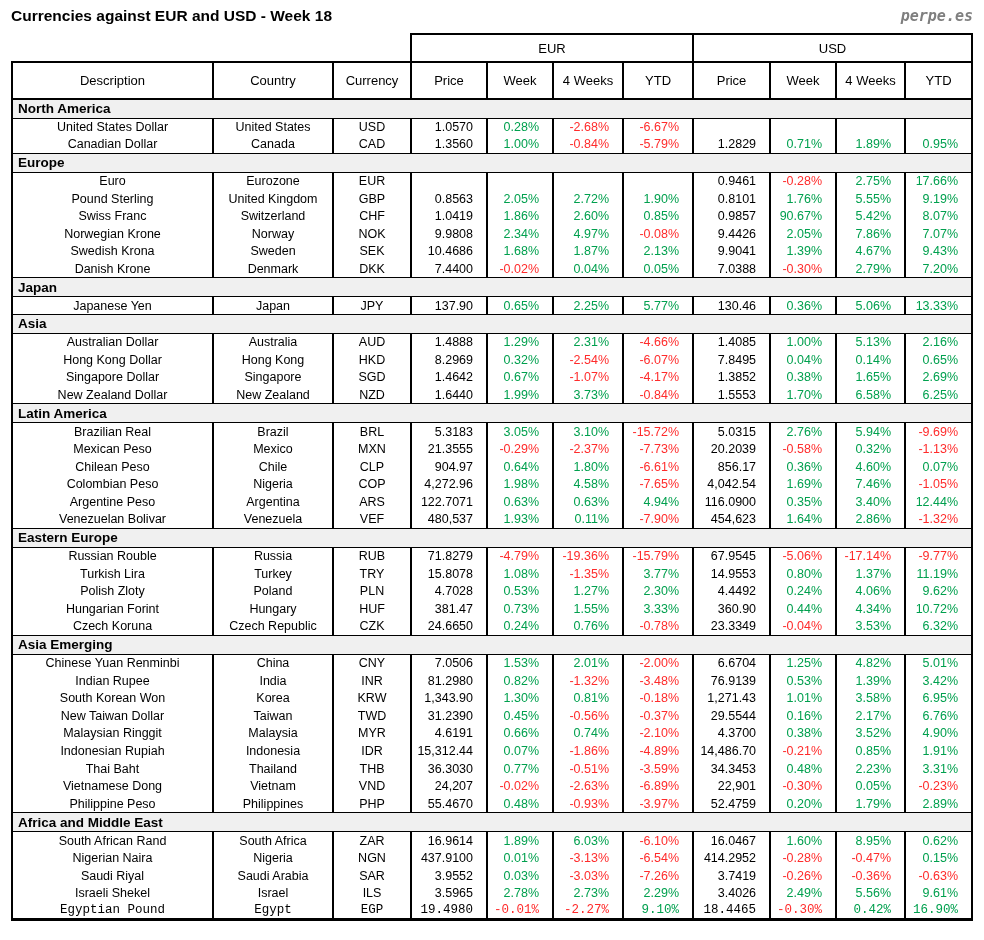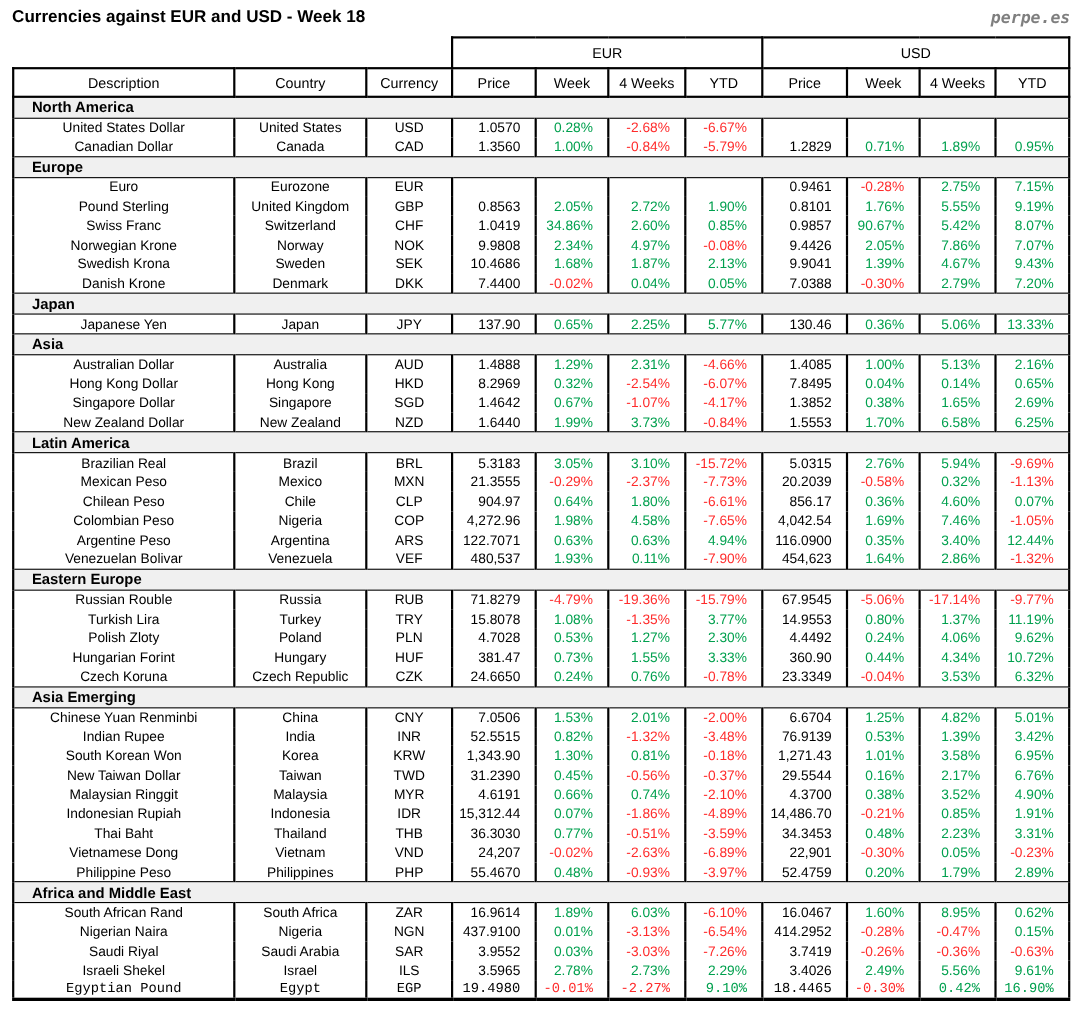--- a/index.html
+++ b/index.html
@@ -43,31 +43,31 @@
   }
   
   tr.group-row th.spacer { border: none; background: #fff; }
   tr.group-row th.grp {
     border: 2px solid var(--border);
     height: 28px; font-size: 13px; text-align: center;
   }
   
   tr.col-row th {
     border: 2px solid var(--border);
-    height: 26px; font-size: 13px; text-align: center;
+    height: 37px; font-size: 13px; text-align: center;
   }
   
   tr.section-row td {
     background: var(--section-bg);
     border-left: 2px solid var(--border);
     border-right: 2px solid var(--border);
     border-top: 1px solid var(--border);
     border-bottom: 1px solid var(--border);
     height: 19px; font-size: 13.5px; font-weight: bold;
-    text-align: left; padding-left: 16px;
+    text-align: left; padding-left: 5px;
   }
   
   tr.data-row td {
     border-left: 2px solid var(--border);
     border-right: 2px solid var(--border);
     height: 17.6px; font-size: 12.5px;
   }
   tr.data-row td.ctr { text-align: center; }
   tr.data-row td.num { text-align: right; padding-right: 13px; }
   td.pos { color: var(--pos); }
@@ -154,41 +154,41 @@
           <td class="ctr">Euro</td>
           <td class="ctr">Eurozone</td>
           <td class="ctr">EUR</td>
           <td class="num"></td>
           <td class="num"></td>
           <td class="num"></td>
           <td class="num"></td>
           <td class="num">0.9461</td>
           <td class="num neg">-0.28%</td>
           <td class="num pos">2.75%</td>
-          <td class="num pos">7.15%</td>
+          <td class="num pos">17.66%</td>
         </tr>
         <tr class="data-row">
           <td class="ctr">Pound Sterling</td>
           <td class="ctr">United Kingdom</td>
           <td class="ctr">GBP</td>
           <td class="num">0.8563</td>
           <td class="num pos">2.05%</td>
           <td class="num pos">2.72%</td>
           <td class="num pos">1.90%</td>
           <td class="num">0.8101</td>
           <td class="num pos">1.76%</td>
           <td class="num pos">5.55%</td>
           <td class="num pos">9.19%</td>
         </tr>
         <tr class="data-row">
           <td class="ctr">Swiss Franc</td>
           <td class="ctr">Switzerland</td>
           <td class="ctr">CHF</td>
           <td class="num">1.0419</td>
-          <td class="num pos">34.86%</td>
+          <td class="num pos">1.86%</td>
           <td class="num pos">2.60%</td>
           <td class="num pos">0.85%</td>
           <td class="num">0.9857</td>
           <td class="num pos">90.67%</td>
           <td class="num pos">5.42%</td>
           <td class="num pos">8.07%</td>
         </tr>
         <tr class="data-row">
           <td class="ctr">Norwegian Krone</td>
           <td class="ctr">Norway</td>
@@ -461,21 +461,21 @@
           <td class="num neg">-2.00%</td>
           <td class="num">6.6704</td>
           <td class="num pos">1.25%</td>
           <td class="num pos">4.82%</td>
           <td class="num pos">5.01%</td>
         </tr>
         <tr class="data-row">
           <td class="ctr">Indian Rupee</td>
           <td class="ctr">India</td>
           <td class="ctr">INR</td>
-          <td class="num">52.5515</td>
+          <td class="num">81.2980</td>
           <td class="num pos">0.82%</td>
           <td class="num neg">-1.32%</td>
           <td class="num neg">-3.48%</td>
           <td class="num">76.9139</td>
           <td class="num pos">0.53%</td>
           <td class="num pos">1.39%</td>
           <td class="num pos">3.42%</td>
         </tr>
         <tr class="data-row">
           <td class="ctr">South Korean Won</td>

